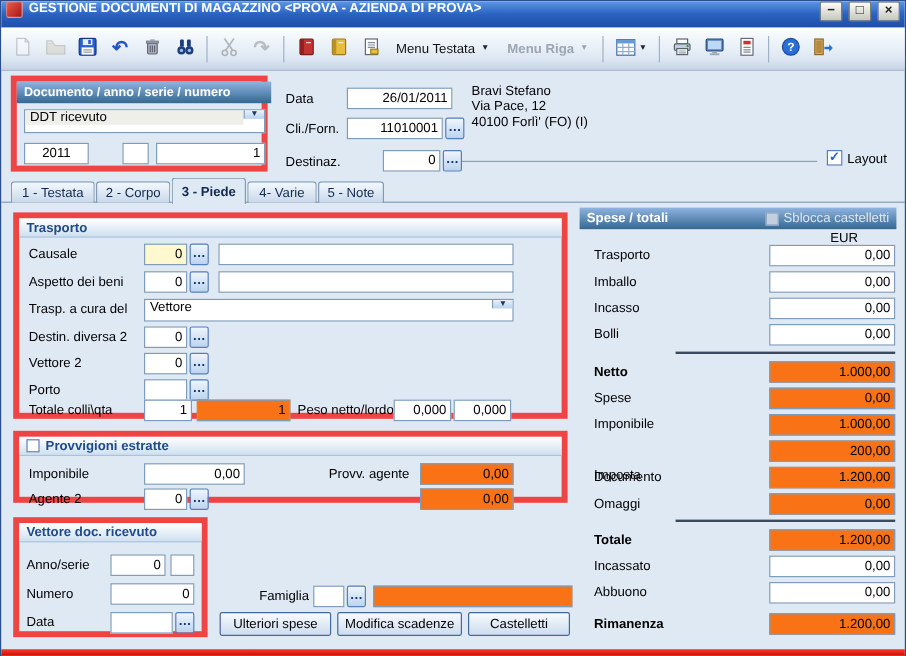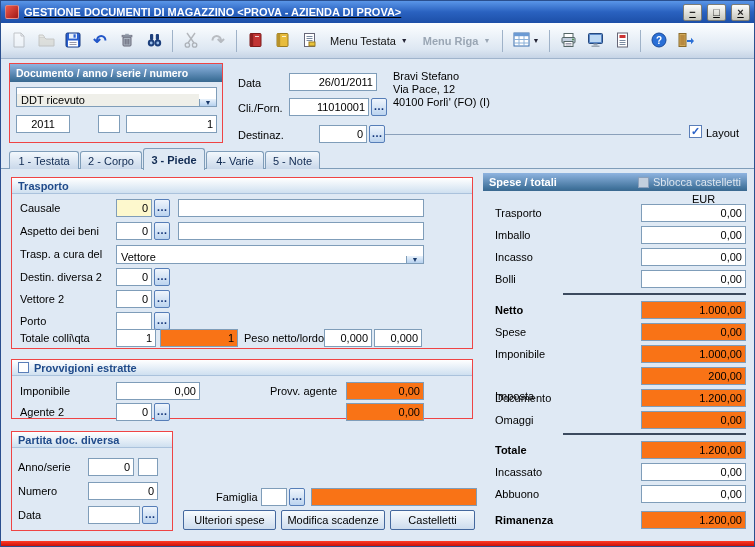--- a/index.html
+++ b/index.html
@@ -2,21 +2,21 @@
 <html><head>
 <meta charset="utf-8">
 <style>
   * { margin:0; padding:0; box-sizing:border-box; }
   body { width:755px; height:547px; font-family:"Liberation Sans", sans-serif; font-size:11px; background:#fff; }
   #win { position:relative; width:755px; height:547px; background:#dfe9f4; border:1px solid #2a4f8e; overflow:hidden; }
 
   
   .titlebar { position:absolute; left:0; top:0; width:100%; height:22px;
     background:linear-gradient(180deg,#5a96e8 0%,#2a62c0 50%,#1c4fa8 100%);
-    display:flex; align-items:center; padding:0 4px; gap:5px;text-decoration:underline; }
+    display:flex; padding:0 4px; gap:5px; }
   .appicon { width:14px; height:14px; background:linear-gradient(135deg,#ef5a4a,#a01818); border:1px solid rgba(255,255,255,.4); border-radius:2px; }
   .titletext { color:#fff; font-weight:bold; font-size:11px; flex:1; white-space:nowrap; overflow:hidden; }
   .winbtn { width:19px; height:17px; background:linear-gradient(#fdfdfb,#c6c6bd); border:1px solid #7d7d74; border-radius:2px;
     font-size:11px; line-height:15px; text-align:center; color:#222; font-weight:bold; }
 
   
   .toolbar { position:absolute; left:0; top:22px; width:100%; height:36px;
     background:linear-gradient(#fcfeff,#dde7f2 75%,#c6d4e6); border-bottom:1px solid #a0b4cc;
     display:flex; align-items:center; padding:0 5px; gap:1px; }
   .tbtn { min-width:26px; height:27px; display:flex; align-items:center; justify-content:center; gap:2px; border:1px solid transparent; border-radius:2px; }
@@ -33,29 +33,29 @@
   .lbl { position:absolute; white-space:nowrap; color:#000; }
   .fld { position:absolute; height:18px; background:#fff; border:1px solid #7f9db9; padding:0 3px;
     display:flex; align-items:center; overflow:hidden; white-space:nowrap; }
   .fld.num { justify-content:flex-end; }
   .fld.ctr { justify-content:center; }
   .fld.ro { background:#f97316; }
   .fld.hl { background:#fdf8cd; }
   .dots { position:absolute; width:16px; height:18px; background:linear-gradient(#eff5fc,#bcd4ef);
     border:1px solid #567eb8; border-radius:2px; color:#13357a; font-weight:bold; text-align:center;
     line-height:15px; font-size:11px; }
-  .combo { position:absolute; height:20px; background:#fff; border:1px solid #7f9db9; display:flex; align-items:flex-end; }
+  .combo { position:absolute; height:20px; background:#fff; border:1px solid #7f9db9; display:flex; align-items:flex-start; }
   .combo .cval { flex:1; padding:0 4px; display:flex; align-items:center; overflow:hidden; white-space:nowrap; }
   .combo .carr { width:17px; background:linear-gradient(#e9f2fb,#b6d1ef); border-left:1px solid #7f9db9;
     display:flex; align-items:center; justify-content:center; font-size:7px; color:#1a3a6b; }
   .cb { width:13px; height:13px; background:#fff; border:1px solid #5a7eb8; display:inline-flex;
     align-items:center; justify-content:center; font-size:11px; line-height:11px; color:#2a62c8; font-weight:bold; }
   .cb.dis { background:#c2cfde; border-color:#8aa0bc; }
 
-  .grp { position:absolute; border:1px solid #ef4444; }
+  .grp { position:absolute; border:5px solid #ef4444; }
   .ghd { height:16px; background:linear-gradient(#ffffff,#cfe0f0); border-bottom:1px solid #aac2dc;
     color:#1f4a8a; font-weight:bold; display:flex; align-items:center; padding:0 6px; gap:5px; }
   .bluebar { position:absolute; height:18px; background:linear-gradient(#8fb4e0,#41739c 85%,#3a688f);
     color:#fff; font-weight:bold; display:flex; align-items:center; padding:0 6px; }
 
   .tab { position:absolute; top:150px; height:18px; border:1px solid #7f9db9; border-bottom:none;
     border-radius:3px 3px 0 0; background:linear-gradient(#f3f8fd,#c9d8ea);
     display:flex; align-items:center; justify-content:center; color:#102a52; z-index:2; }
   .tab.active { top:147px; height:22px; background:#dfe9f4; font-weight:bold; z-index:4; }
   .tabline { position:absolute; left:0; top:167px; width:755px; height:1px; background:#7f9db9; z-index:1; }
@@ -301,21 +301,21 @@
     <div class="fld num" style="left:104px;top:22px;width:84px">0,00</div>
     <div class="lbl" style="left:258px;top:25px">Provv. agente</div>
     <div class="fld num ro" style="left:334px;top:22px;width:78px">0,00</div>
     <div class="lbl" style="left:8px;top:46px">Agente 2</div>
     <div class="fld num" style="left:104px;top:43px;width:36px">0</div>
     <div class="dots" style="left:142px;top:43px">…</div>
     <div class="fld num ro" style="left:334px;top:43px;width:78px">0,00</div>
   </div>
 
   <div class="grp" style="left:10px;top:430px;width:162px;height:100px">
-    <div class="ghd">Partita doc. diversa</div>
+    <div class="ghd">Vettore doc. ricevuto</div>
     <div class="lbl" style="left:6px;top:29px">Anno/serie</div>
     <div class="fld num" style="left:76px;top:26px;width:46px">0</div>
     <div class="fld ctr" style="left:126px;top:26px;width:20px"></div>
     <div class="lbl" style="left:6px;top:53px">Numero</div>
     <div class="fld num" style="left:76px;top:50px;width:70px">0</div>
     <div class="lbl" style="left:6px;top:77px">Data</div>
     <div class="fld num" style="left:76px;top:74px;width:52px"></div>
     <div class="dots" style="left:130px;top:74px">…</div>
   </div>
 

